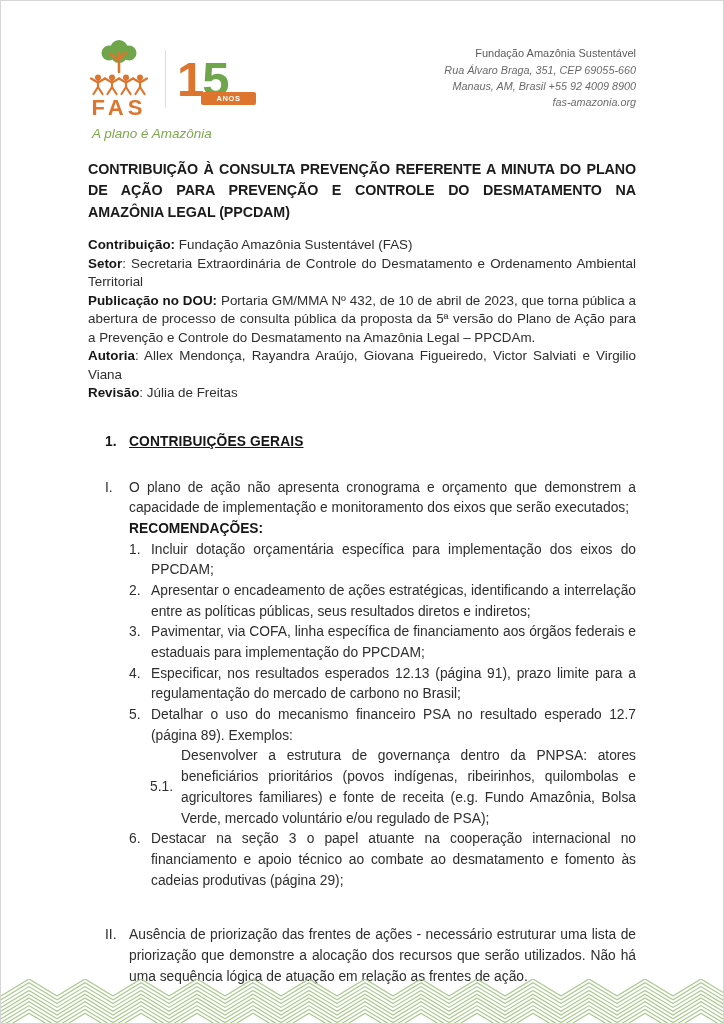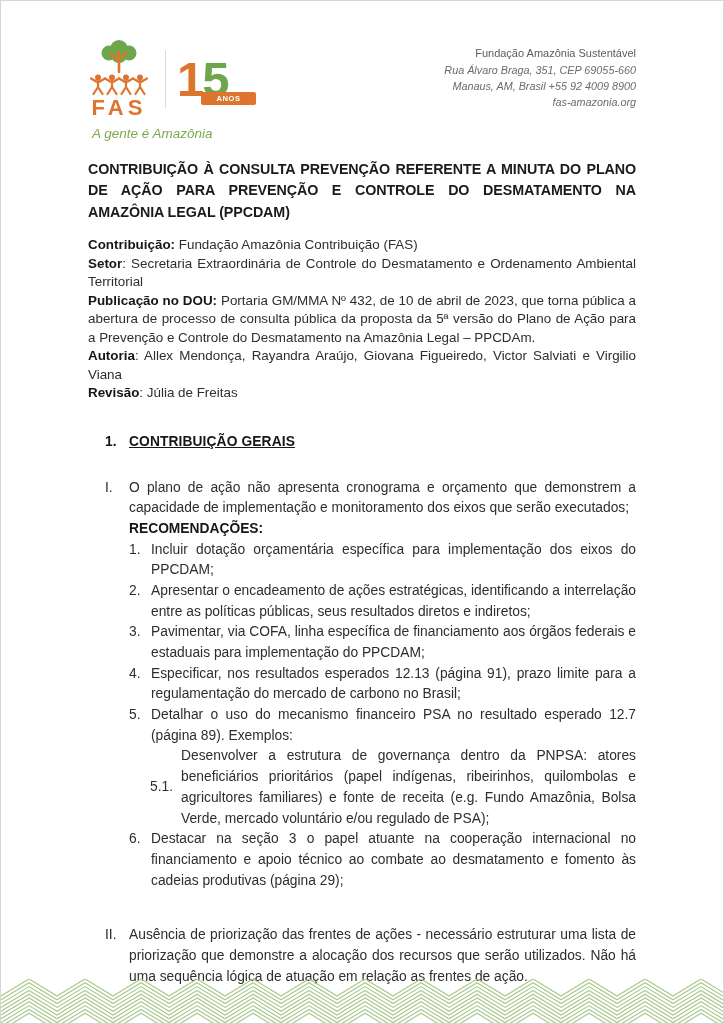--- a/index.html
+++ b/index.html
@@ -92,45 +92,45 @@
             </svg>
             <div class="fas-word">FAS</div>
           </div>
           <div class="logo-divider"></div>
           <div class="mark15">
             <span class="one">1</span>
             <span class="five">5</span>
             <span class="anos-badge">ANOS</span>
           </div>
         </div>
-        <div class="tagline">A gente é Amazônia</div>
+        <div class="tagline">A plano é Amazônia</div>
       </div>
 
       <div class="contact">
         <div class="org">Fundação Amazônia Sustentável</div>
         <div class="addr">Rua Álvaro Braga, 351, CEP 69055-660</div>
         <div class="addr">Manaus, AM, Brasil +55 92 4009 8900</div>
         <div class="addr">fas-amazonia.org</div>
       </div>
     </div>
 
     <p class="doc-title">CONTRIBUIÇÃO À CONSULTA PREVENÇÃO REFERENTE A MINUTA DO PLANO DE AÇÃO PARA PREVENÇÃO E CONTROLE DO DESMATAMENTO NA AMAZÔNIA LEGAL (PPCDAM)</p>
 
     <div class="meta">
-      <p><b>Contribuição:</b><span> Fundação Amazônia Contribuição (FAS)</span></p>
+      <p><b>Contribuição:</b><span> Fundação Amazônia Sustentável (FAS)</span></p>
       <p><b>Setor</b><span>: Secretaria Extraordinária de Controle do Desmatamento e Ordenamento Ambiental Territorial</span></p>
       <p><b>Publicação no DOU:</b><span> Portaria GM/MMA Nº 432, de 10 de abril de 2023, que torna pública a abertura de processo de consulta pública da proposta da 5ª versão do Plano de Ação para a Prevenção e Controle do Desmatamento na Amazônia Legal – PPCDAm.</span></p>
       <p><b>Autoria</b><span>: Allex Mendonça, Rayandra Araújo, Giovana Figueiredo, Victor Salviati e Virgilio Viana</span></p>
       <p><b>Revisão</b><span>: Júlia de Freitas</span></p>
     </div>
 
     <div class="section">
       <div class="row heading-row">
         <span class="num">1.</span>
-        <span class="lbl">CONTRIBUIÇÃO GERAIS</span>
+        <span class="lbl">CONTRIBUIÇÕES GERAIS</span>
       </div>
 
       <div class="row roman-row">
         <span class="marker">I.</span>
         <div class="body">
           <div>O plano de ação não apresenta cronograma e orçamento que demonstrem a capacidade de implementação e monitoramento dos eixos que serão executados;</div>
           <div class="subhead">RECOMENDAÇÕES:</div>
         </div>
       </div>
 
@@ -149,21 +149,21 @@
       <div class="row num-row">
         <span class="marker">4.</span>
         <div class="body">Especificar, nos resultados esperados 12.13 (página 91), prazo limite para a regulamentação do mercado de carbono no Brasil;</div>
       </div>
       <div class="row num-row">
         <span class="marker">5.</span>
         <div class="body">Detalhar o uso do mecanismo financeiro PSA no resultado esperado 12.7 (página 89). Exemplos:</div>
       </div>
       <div class="row sub-row">
         <span class="marker">5.1.</span>
-        <div class="body">Desenvolver a estrutura de governança dentro da PNPSA: atores beneficiários prioritários (papel indígenas, ribeirinhos, quilombolas e agricultores familiares) e fonte de receita (e.g. Fundo Amazônia, Bolsa Verde, mercado voluntário e/ou regulado de PSA);</div>
+        <div class="body">Desenvolver a estrutura de governança dentro da PNPSA: atores beneficiários prioritários (povos indígenas, ribeirinhos, quilombolas e agricultores familiares) e fonte de receita (e.g. Fundo Amazônia, Bolsa Verde, mercado voluntário e/ou regulado de PSA);</div>
       </div>
       <div class="row num-row">
         <span class="marker">6.</span>
         <div class="body">Destacar na seção 3 o papel atuante na cooperação internacional no financiamento e apoio técnico ao combate ao desmatamento e fomento às cadeias produtivas (página 29);</div>
       </div>
 
       <div class="row roman-row second">
         <span class="marker">II.</span>
         <div class="body">Ausência de priorização das frentes de ações - necessário estruturar uma lista de priorização que demonstre a alocação dos recursos que serão utilizados. Não há uma sequência lógica de atuação em relação as frentes de ação.</div>
       </div>

